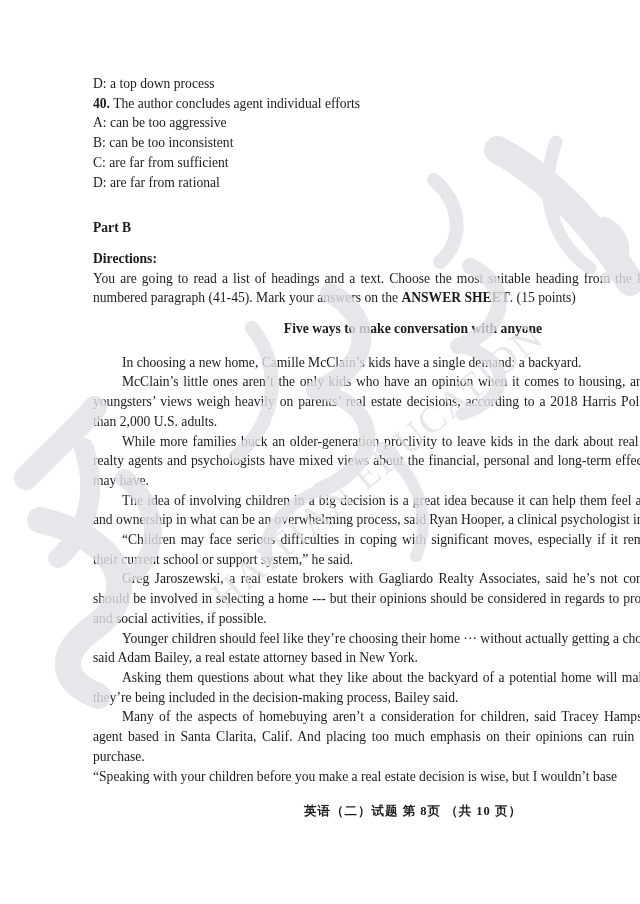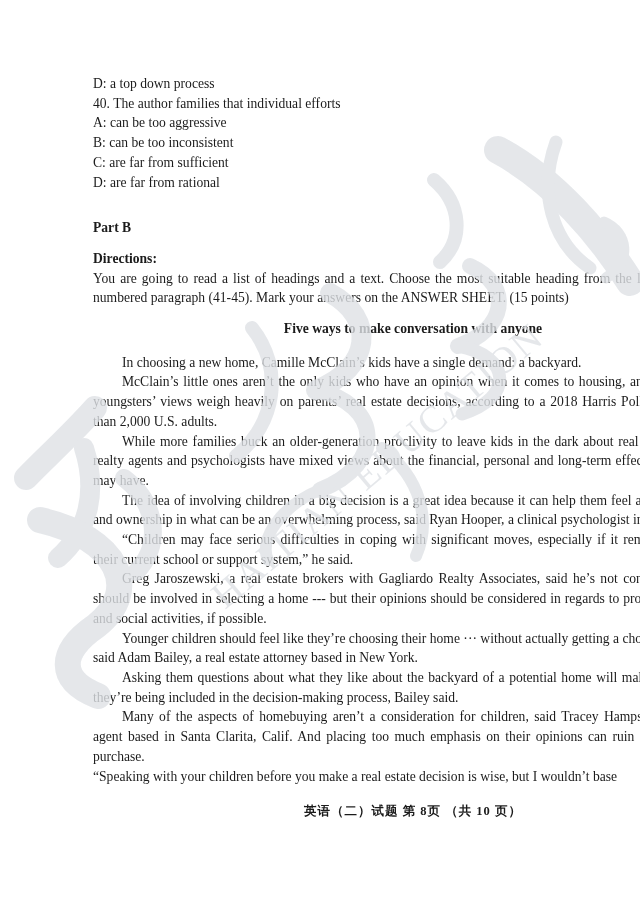--- a/index.html
+++ b/index.html
@@ -13,21 +13,21 @@
   }
   .page { position: absolute; inset: 0; }
   .content {
     position: absolute;
     left: 93px; right: 93px; top: 0;
     padding-top: 74px;
     font-size: 13.6px;
     line-height: 19.7px;
   }
   .qline { white-space: nowrap; }
-  .bold { font-weight: normal; margin-top: 28px; }
+  .bold { font-weight: bold; margin-top: 28px; }
   .part-heading {
     font-weight: bold;
     margin-top: 26px;
   }
   .directions-label {
     font-weight: bold;
     margin-top: 11px;
   }
   .directions {
     margin: 0;
@@ -64,21 +64,21 @@
   .content-layer { position: relative; z-index: 1; }
 </style>
 </head>
 <body>
 
 <div class="page">
 
   <div class="content content-layer">
 
     <div class="qline">D: a top down process</div>
-    <div class="qline"><span class="bold">40.</span><span> The author families that individual efforts</span></div>
+    <div class="qline"><span class="bold">40.</span><span> The author concludes agent individual efforts</span></div>
     <div class="qline">A: can be too aggressive</div>
     <div class="qline">B: can be too inconsistent</div>
     <div class="qline">C: are far from sufficient</div>
     <div class="qline">D: are far from rational</div>
 
     <div class="part-heading">Part B</div>
     <div class="directions-label">Directions:</div>
     <p class="directions"><span>You are going to read a list of headings and a text. Choose the most suitable heading from the list A-G for each numbered paragraph (41-45). Mark your answers on the </span><span class="bold">ANSWER SHEET</span><span>. (15 points)</span></p>
 
     <div class="article-title">Five ways to make conversation with anyone</div>

